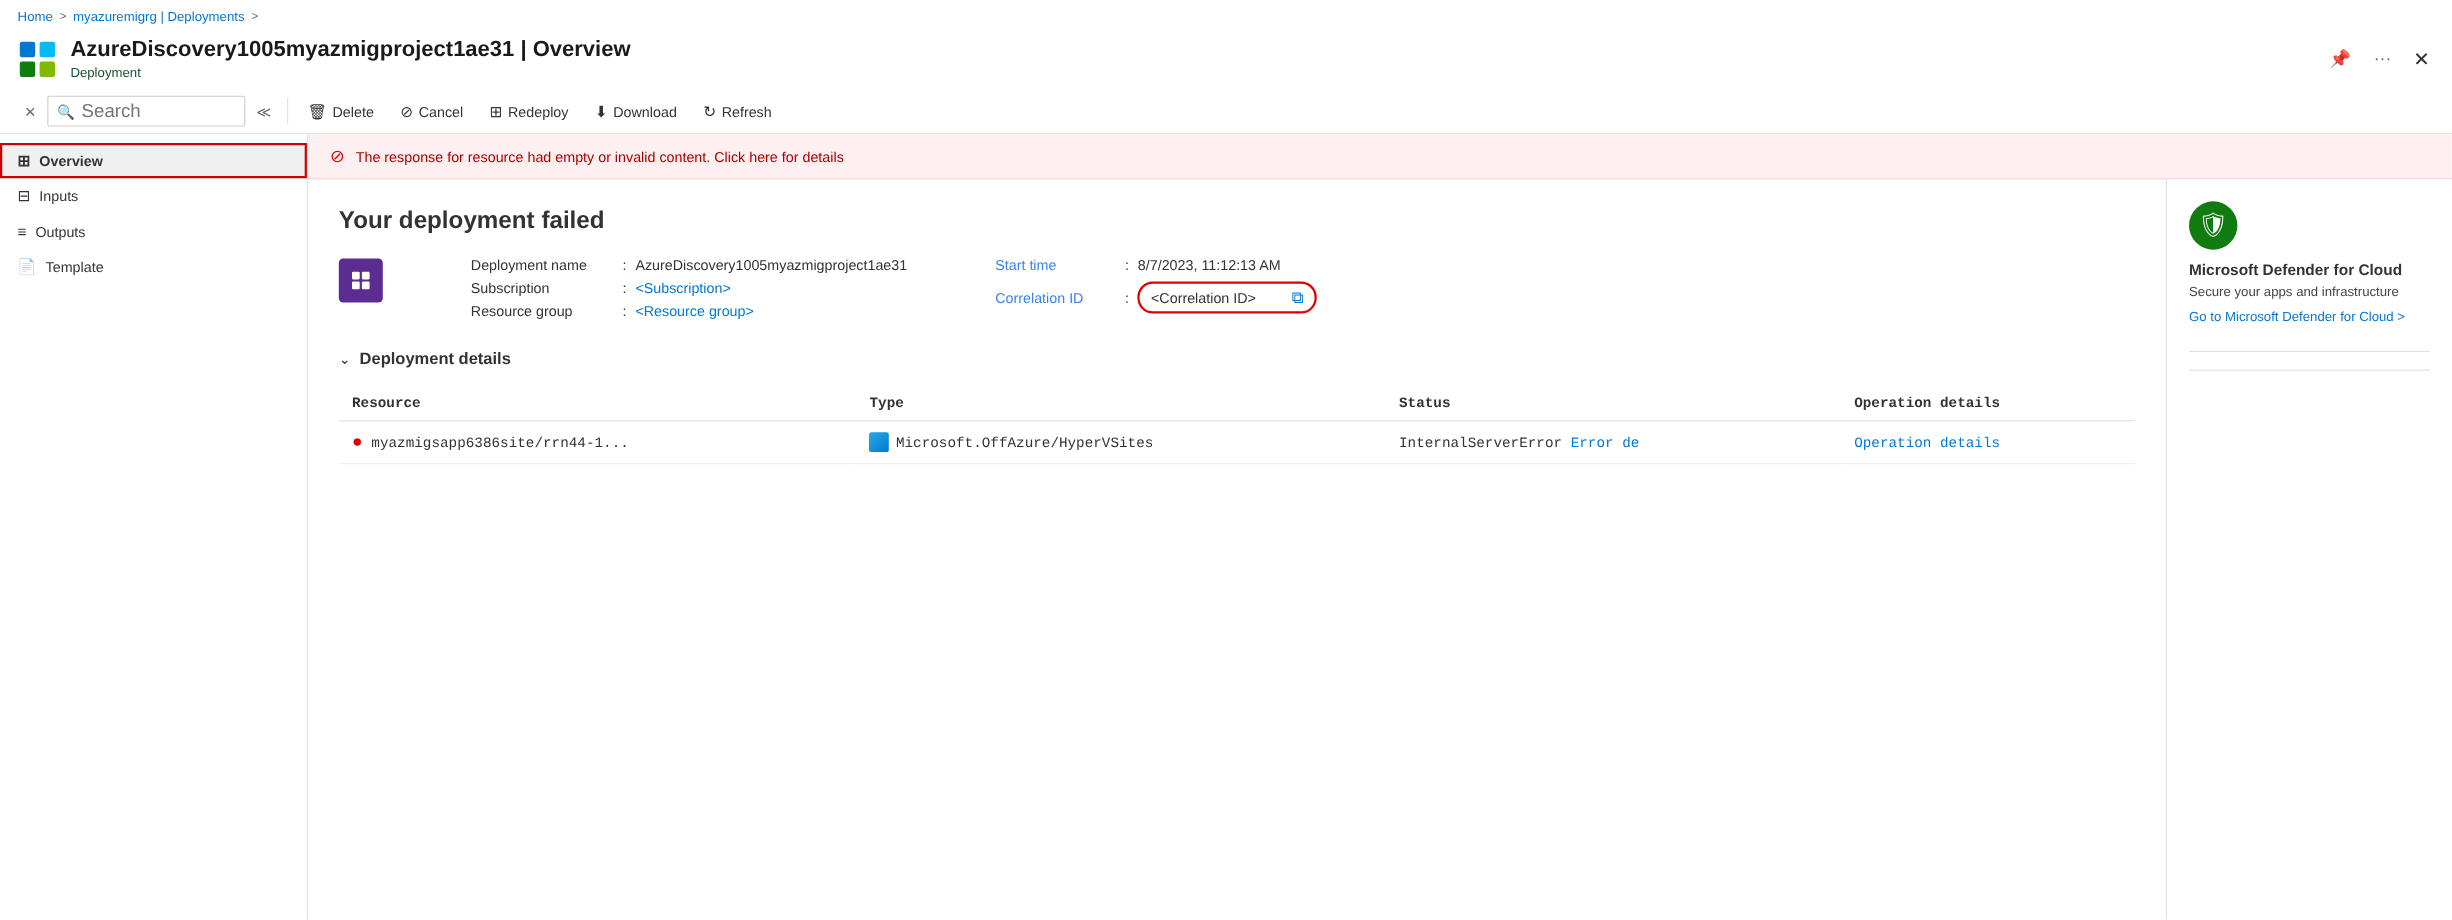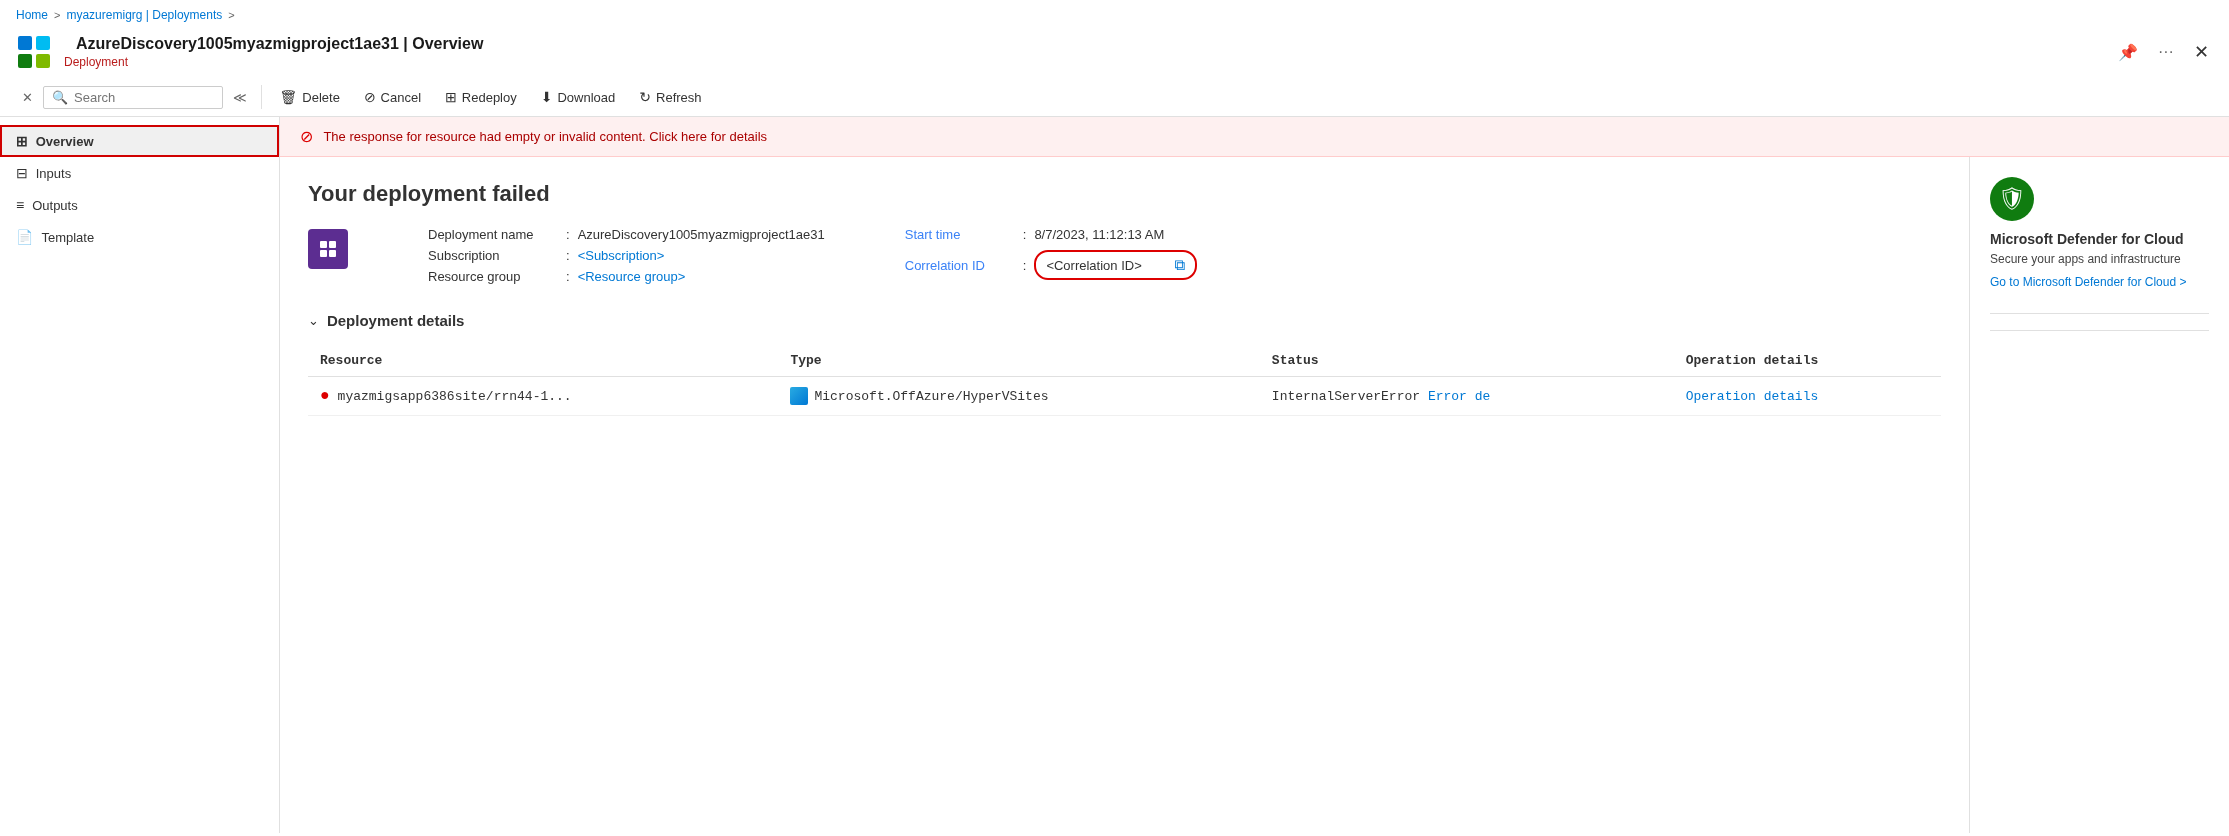--- a/index.html
+++ b/index.html
@@ -7,30 +7,30 @@
 
     
     .breadcrumb { display: flex; align-items: center; gap: 6px; padding: 8px 16px; font-size: 12px; color: #666; }
     .breadcrumb a { color: #0078d4; text-decoration: none; }
     .breadcrumb-sep { color: #666; font-size: 11px; }
 
     
     .header { display: flex; align-items: center; padding: 4px 16px 8px 16px; gap: 12px; }
     .header-icon { width: 36px; height: 36px; flex-shrink: 0; }
     .header-title-group { flex: 1; }
-    .header-title { font-size: 16px; font-weight: 600; color: #1a1a1a; margin-left: 12px; }
-    .header-subtitle { font-size: 12px; color: #b91c1c; margin-top: 2px; }
+    .header-title { font-size: 20px; font-weight: 600; color: #1a1a1a; }
+    .header-subtitle { font-size: 12px; color: #14532d; margin-top: 2px; }
     .icon-btn { background: none; border: none; cursor: pointer; color: #666; font-size: 16px; padding: 4px; }
     .close-btn { background: none; border: none; cursor: pointer; color: #333; font-size: 18px; padding: 4px; margin-left: auto; }
 
     
     .toolbar { display: flex; align-items: center; padding: 6px 16px; gap: 4px; border-bottom: 1px solid #e0e0e0; }
     .collapse-btn { background: none; border: none; cursor: pointer; color: #666; font-size: 13px; padding: 4px 6px; }
     .search-box { display: flex; align-items: center; border: 1px solid #ccc; border-radius: 2px; padding: 3px 8px; gap: 6px; min-width: 180px; background: #fff; }
-    .search-box input { border: none; outline: none; font-size: 13px; width: 130px; color: #333; }
+    .search-box input { border: none; outline: none; font-size: 17px; width: 130px; color: #333; }
     .search-icon { color: #666; font-size: 13px; }
     .expand-btn { background: none; border: none; cursor: pointer; color: #666; font-size: 13px; padding: 4px 6px; }
     .toolbar-sep { width: 1px; height: 24px; background: #e0e0e0; margin: 0 4px; }
     .toolbar-btn { display: flex; align-items: center; gap: 5px; background: none; border: none; cursor: pointer; color: #333; font-size: 13px; padding: 5px 10px; border-radius: 2px; }
     .toolbar-btn .btn-icon { font-size: 14px; }
 
     
     .main-layout { display: flex; height: calc(836px - 120px); }
 
     

